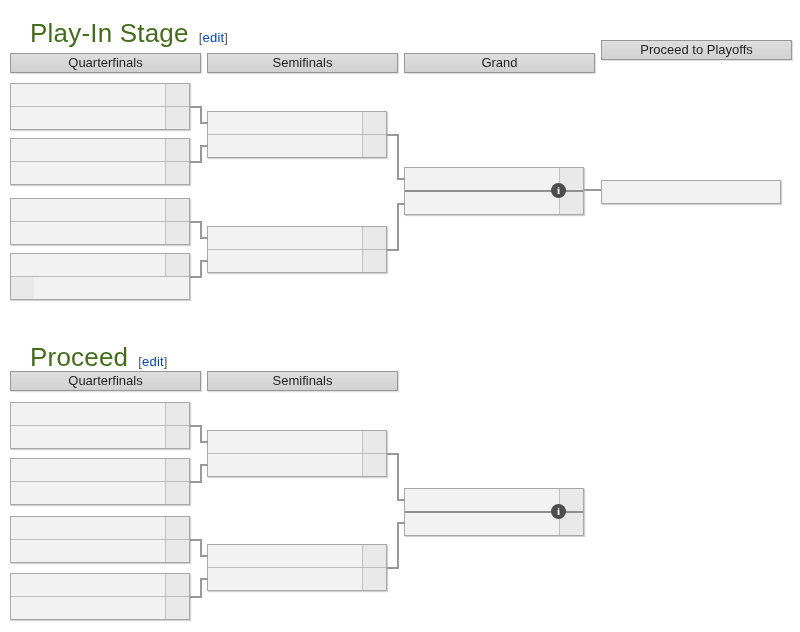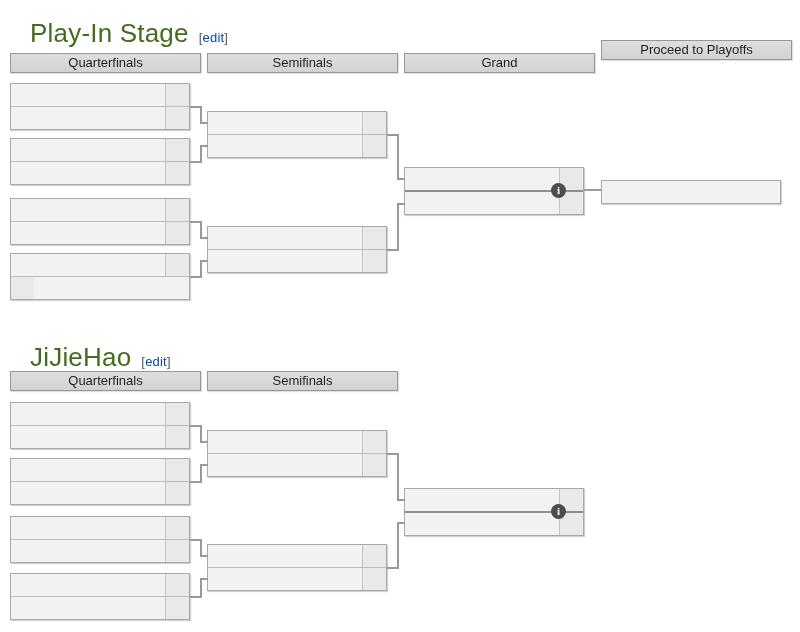--- a/index.html
+++ b/index.html
@@ -136,21 +136,21 @@
   <div class="conn stub" style="left:200px;top:237px;width:8px"></div>
   <div class="conn elbow-u" style="left:190px;top:260px;width:10px;height:16px"></div>
   <div class="conn stub" style="left:200px;top:260px;width:8px"></div>
   <div class="conn elbow-d" style="left:387px;top:134px;width:10px;height:44px"></div>
   <div class="conn stub" style="left:397px;top:178px;width:8px"></div>
   <div class="conn elbow-u" style="left:387px;top:203px;width:10px;height:46px"></div>
   <div class="conn stub" style="left:397px;top:203px;width:8px"></div>
   <div class="conn hline" style="left:584px;top:189px;width:17px"></div>
 
   <h2 class="wiki-heading" style="top:330px">
-    <span>JiJieHao</span><span class="editsection"><span>[</span><a>edit</a><span>]</span></span>
+    <span>Proceed</span><span class="editsection"><span>[</span><a>edit</a><span>]</span></span>
   </h2>
 
   <div class="colheader" style="left:10px;top:371px">Quarterfinals</div>
   <div class="colheader" style="left:207px;top:371px">Semifinals</div>
 
   <div class="match" style="left:10px;top:402px">
     <div class="slot top">
         <div class="team"></div>
         <div class="score"></div>
       </div>

